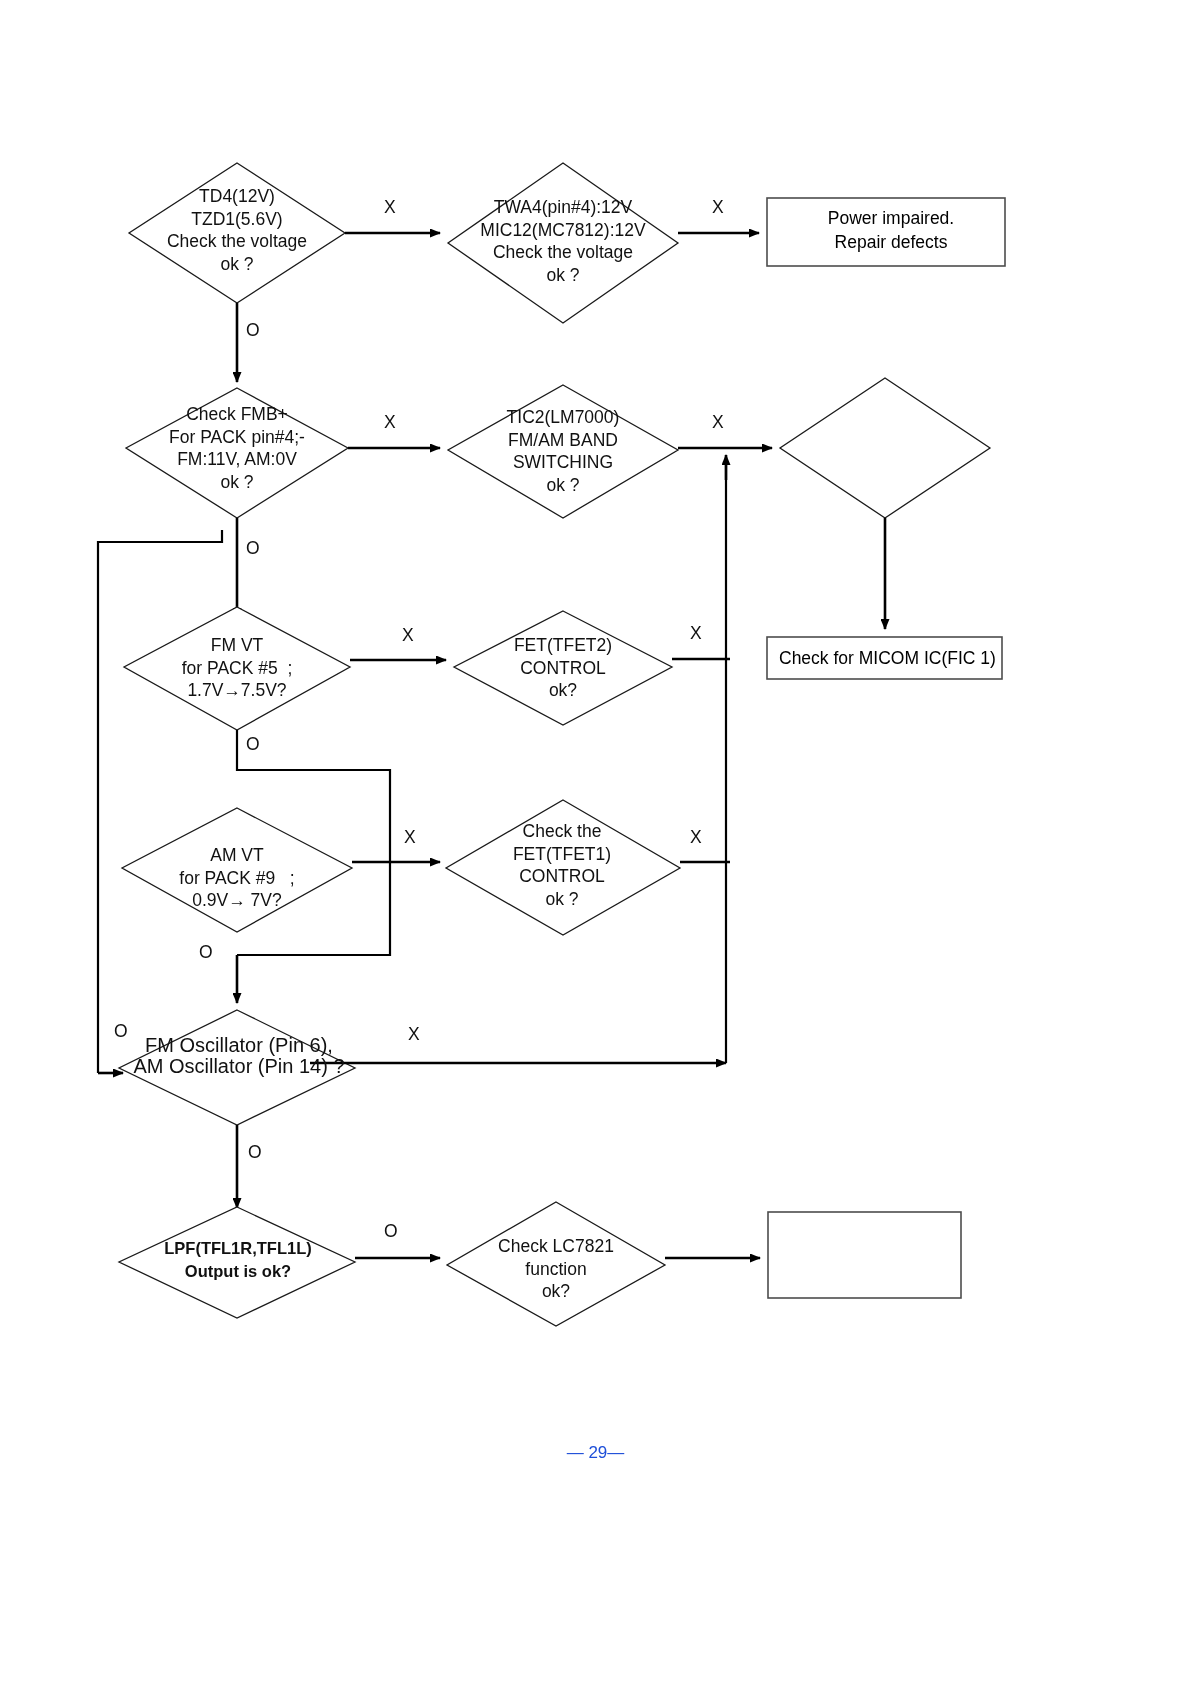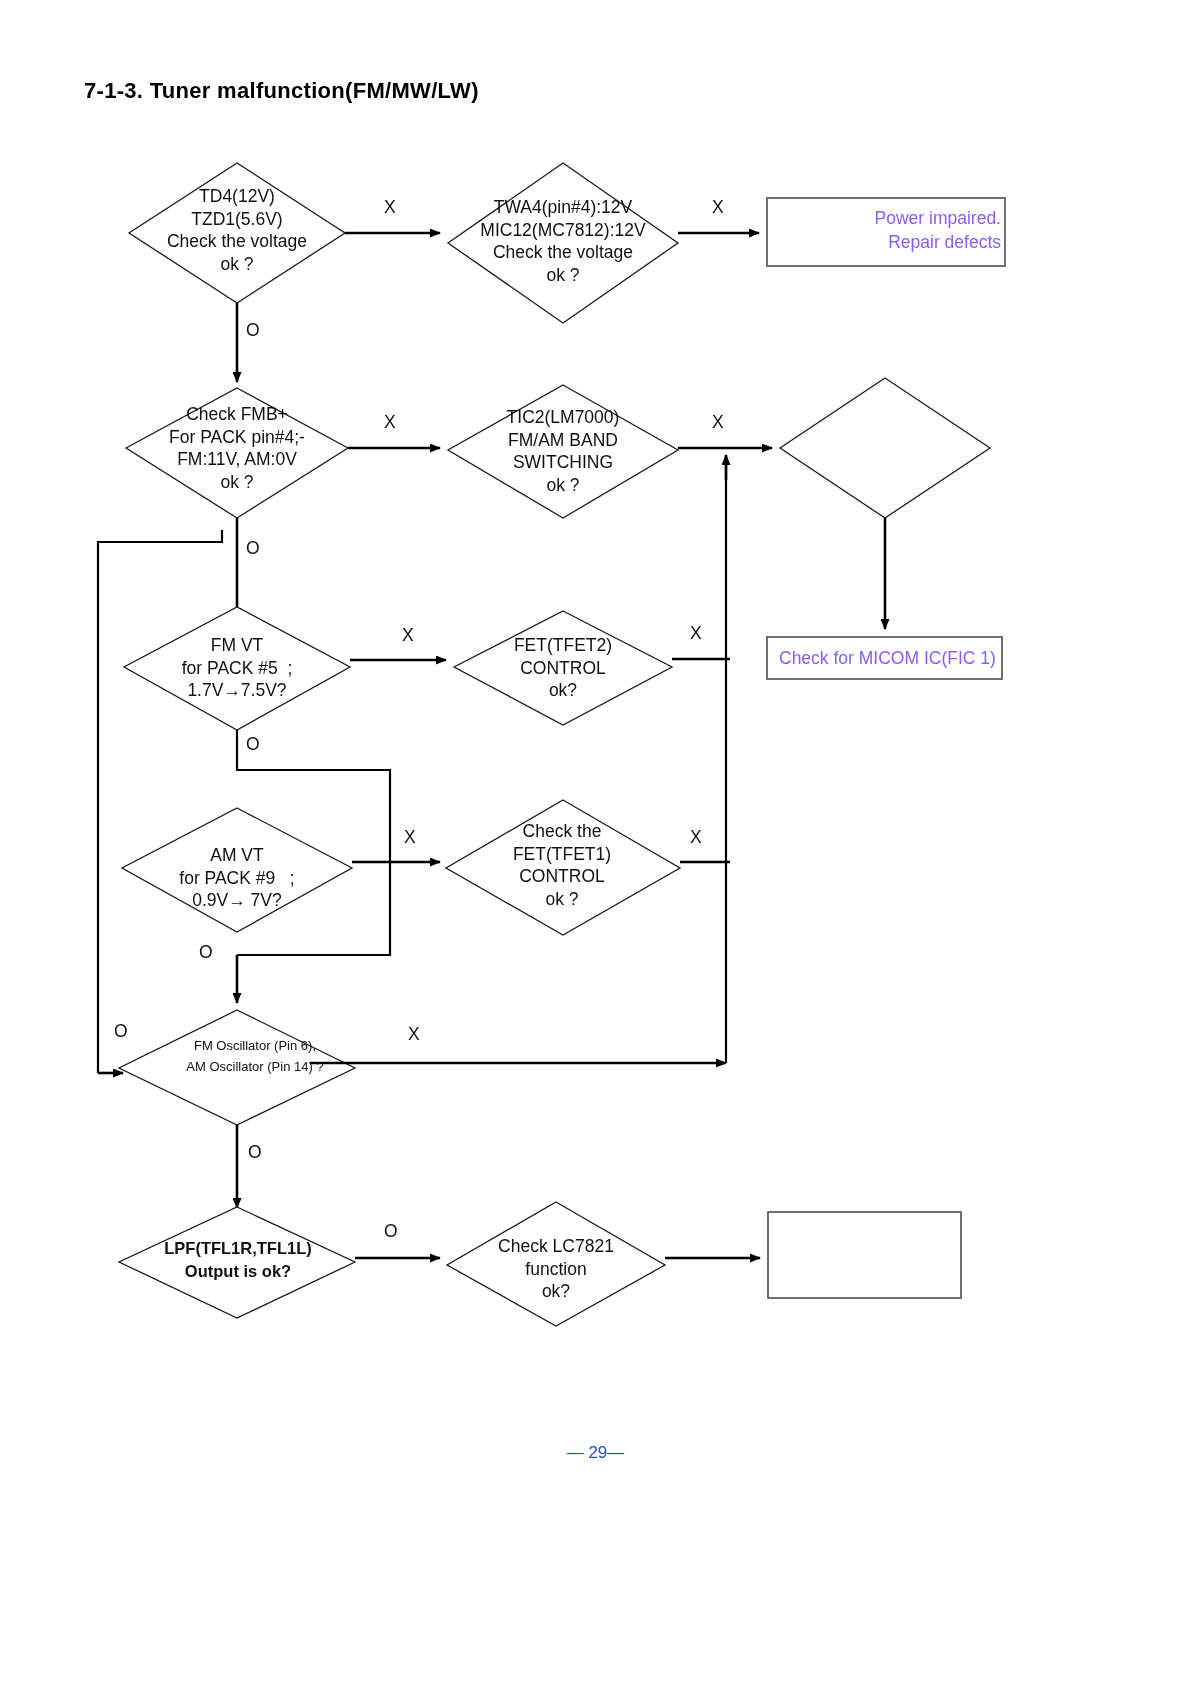--- a/index.html
+++ b/index.html
@@ -33,25 +33,25 @@
   .node-text{
     position:absolute;
     text-align:center;
     font-size:17.5px;
     line-height:22.5px;
     white-space:pre;
     color:#111;
   }
   .box-text{
     position:absolute;
-    text-align:right;
+    text-align:center;
     font-size:17.5px;
     line-height:24px;
     white-space:pre;
-    color:#8b5cf6;
+    color:#000000;
   }
   .edge-label{
     position:absolute;
     font-size:17.5px;
     line-height:18px;
     color:#111;
     white-space:pre;
   }
   .footer{
     position:absolute;
@@ -60,21 +60,20 @@
     text-align:center;
     font-size:17px;
     color:#1d4ed8;
   }
 </style>
 </head>
 <body>
 
 <div id="page">
 
-  <div class="title">7-1-3. Tuner malfunction(FM/MW/LW)</div>
 
   <svg id="flow" viewBox="0 0 1191 1683">
     <defs>
       <marker id="ah" markerWidth="11" markerHeight="9" refX="10" refY="4.5" orient="auto" markerUnits="userSpaceOnUse">
         <path d="M0,0 L11,4.5 L0,9 z" fill="#000"></path>
       </marker>
     </defs>
 
     <polygon class="shape" points="237,163 345,233 237,303 129,233"></polygon>
 
@@ -176,21 +175,21 @@
 
   <div class="node-text" style="left:127px; top:836px; width:220px;margin-top:8px;">AM VT
 for PACK #9   ;
 0.9V→ 7V?</div>
 
   <div class="node-text" style="left:453px; top:820px; width:218px;">Check the
 FET(TFET1)
 CONTROL
 ok ?</div>
 
-  <div class="node-text" style="left:144px; top:1035px; width:222px; font-size:13px; line-height:21px;">FM Oscillator (Pin 6),
+  <div class="node-text" style="left:128px; top:1035px; width:222px; font-size:20px; line-height:21px;">FM Oscillator (Pin 6),
 AM Oscillator (Pin 14) ?</div>
 
   <div class="node-text" style="left:127px; top:1237px; width:222px; font-size:16.5px;font-weight:bold;">LPF(TFL1R,TFL1L)
 Output is ok?</div>
 
   <div class="node-text" style="left:450px; top:1235px; width:212px;">Check LC7821
 function
 ok?</div>
 
 

